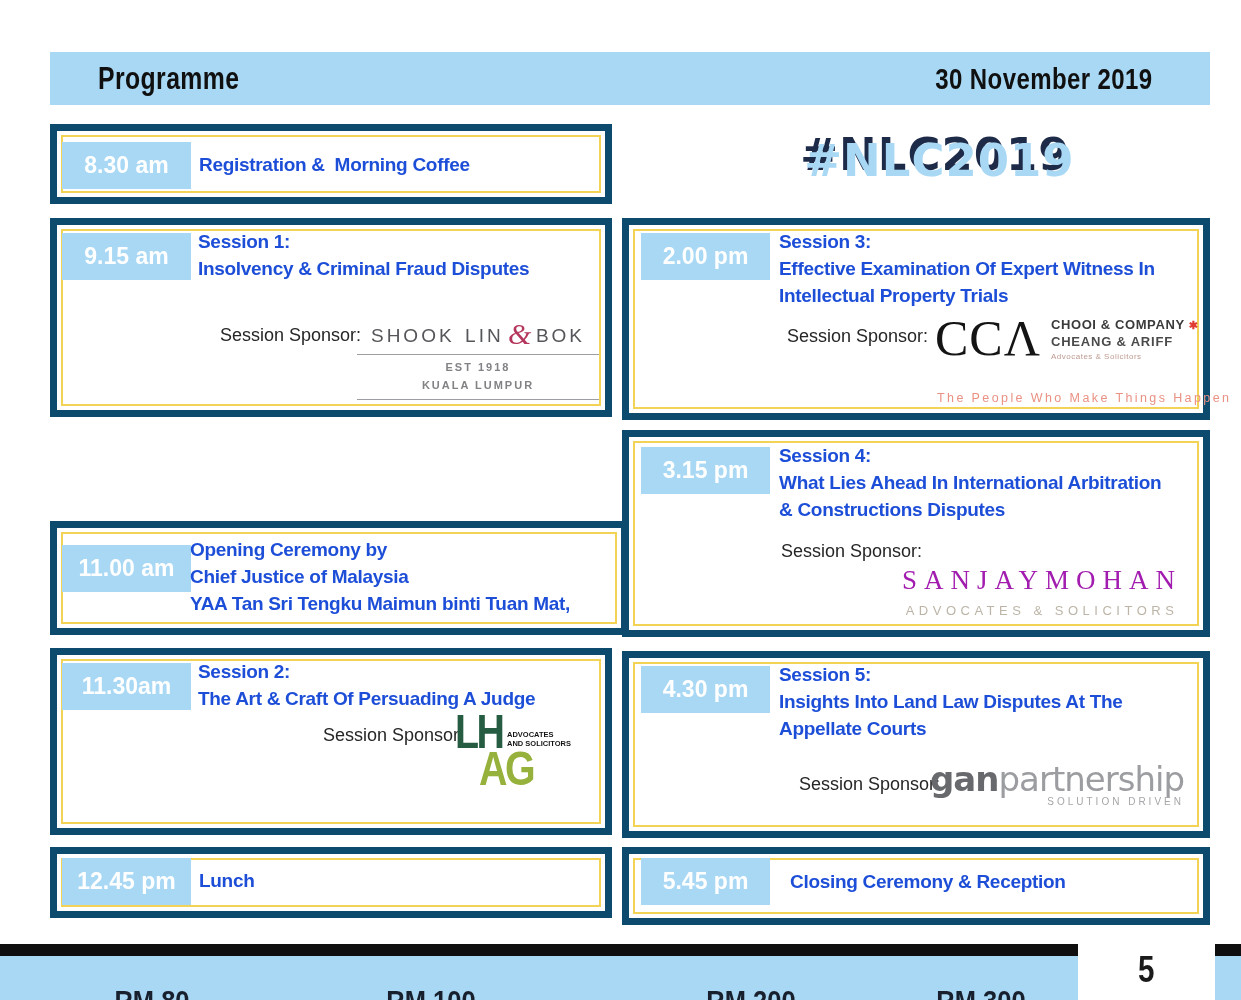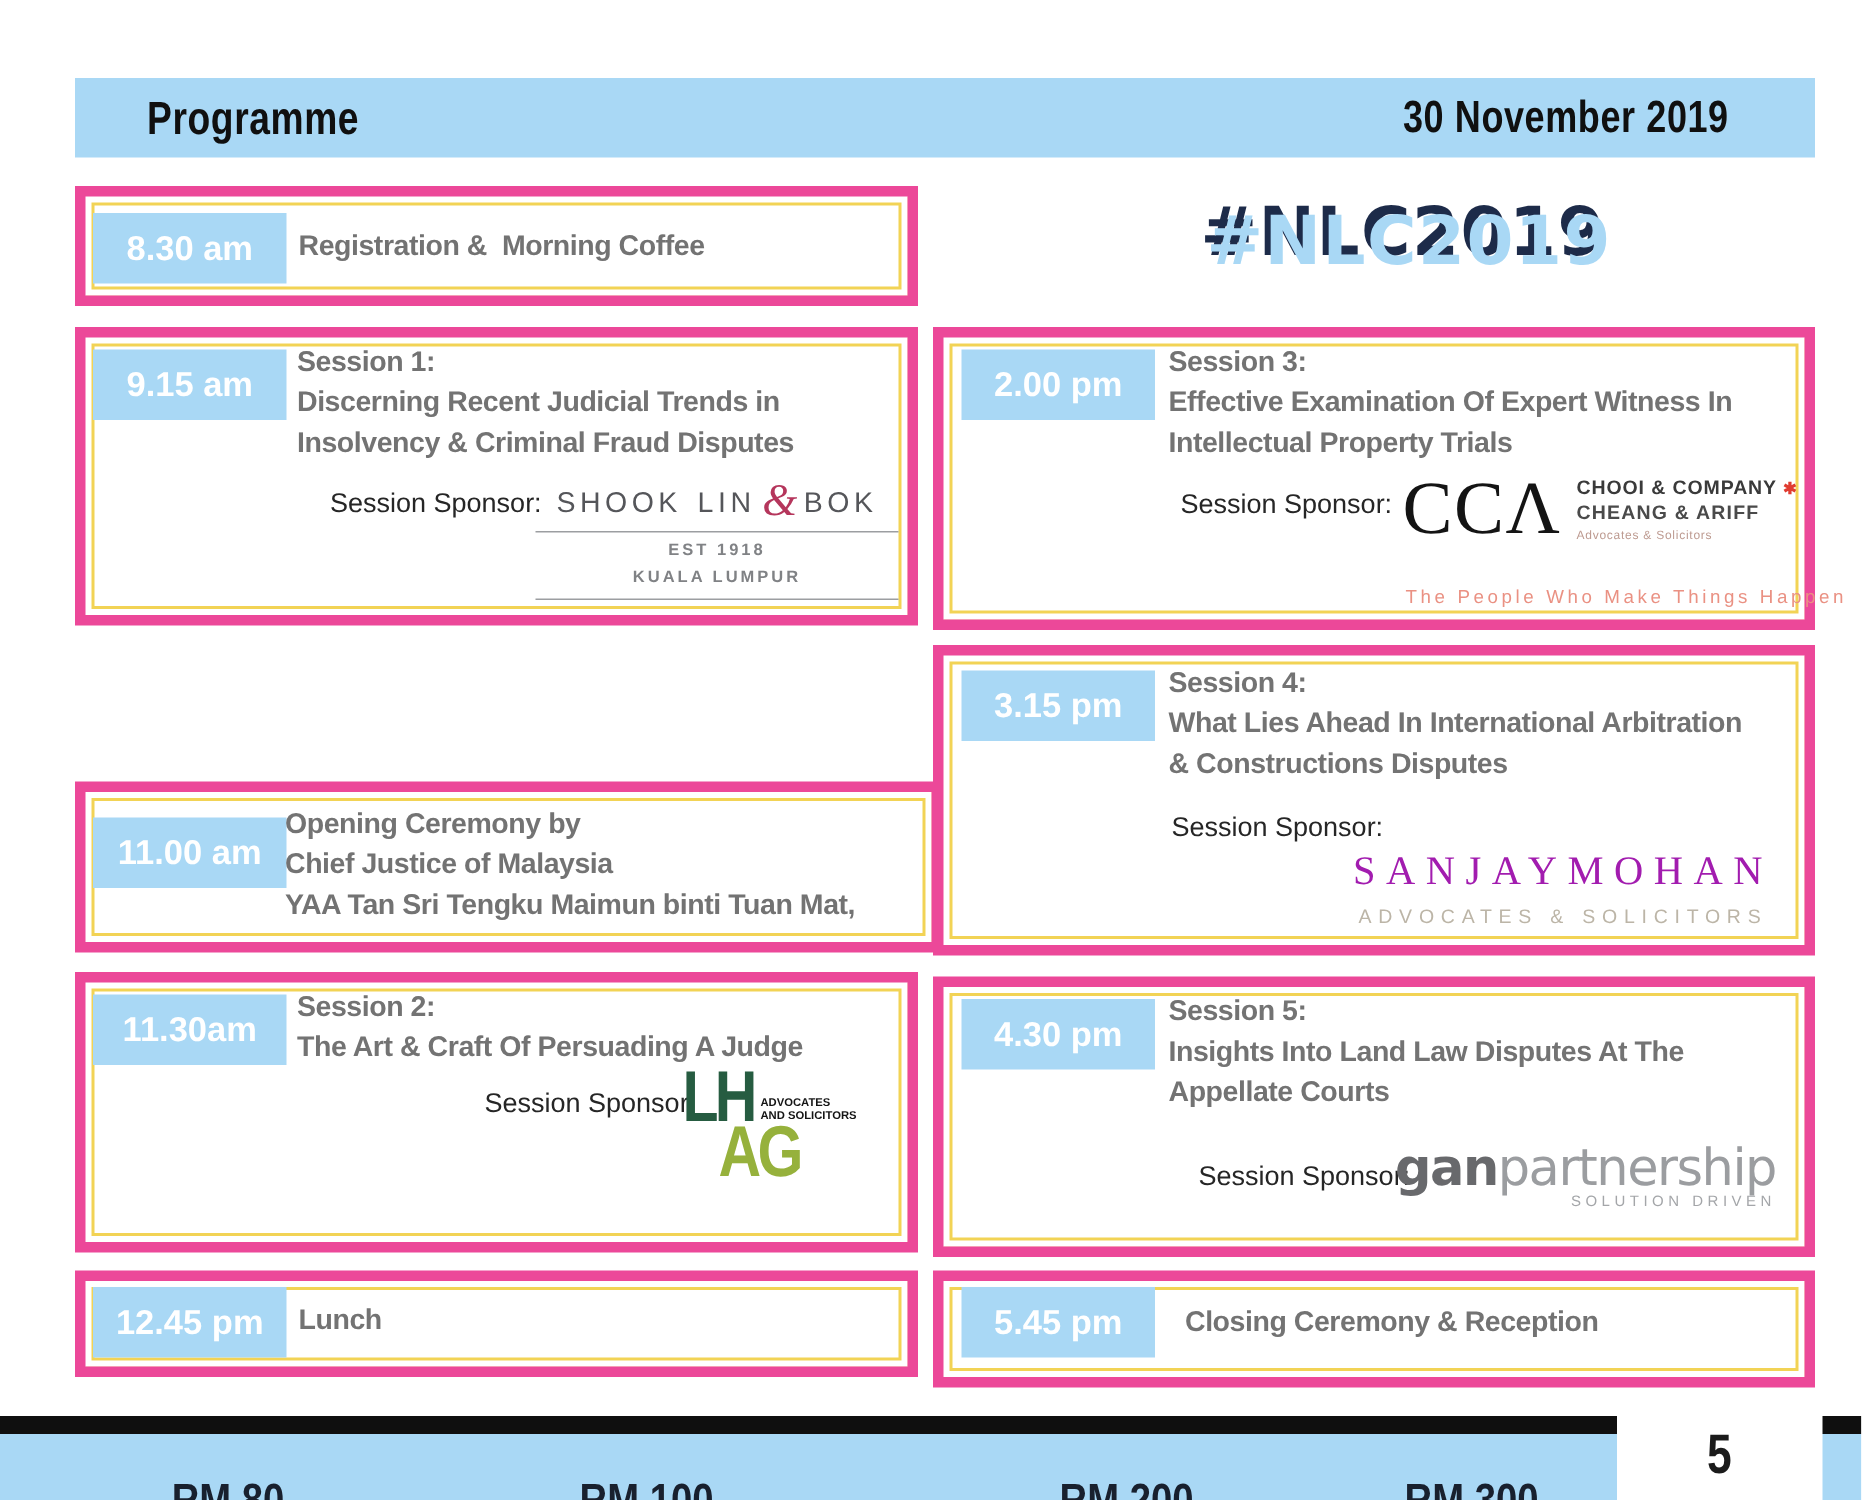--- a/index.html
+++ b/index.html
@@ -11,25 +11,25 @@
           display:flex;align-items:center;justify-content:space-between;padding:0 58px 0 48px;box-sizing:border-box;}
   .topbar-title{font-size:31px;font-weight:700;color:#101010;transform:scaleX(.8);transform-origin:left center;letter-spacing:.5px;}
   .topbar-date{font-size:30px;font-weight:700;color:#101010;transform:scaleX(.8);transform-origin:right center;letter-spacing:.5px;}
 
   
   .hashtag{position:absolute;left:742px;top:134px;width:395px;text-align:center;
            font-family:"DejaVu Sans",sans-serif;font-weight:700;font-size:45px;letter-spacing:1px;
            color:#a9d8f5;text-shadow:-4px -6px 0 #1d2b49;}
 
   
-  .ybox{position:absolute;background:#fff;border:7px solid #ec4899;box-sizing:border-box;
+  .ybox{position:absolute;background:#fff;border:7px solid #0c4a6e;box-sizing:border-box;
         box-shadow:inset 0 0 0 4px #fff, inset 0 0 0 6px #f2d355;}
   .badge{position:absolute;width:129px;height:47px;background:#a9d8f5;color:#fff;font-weight:700;
          font-size:23px;display:flex;align-items:center;justify-content:center;}
-  .title{position:absolute;font-weight:700;font-size:19px;letter-spacing:-.3px;color:#737373;}
+  .title{position:absolute;font-weight:700;font-size:19px;letter-spacing:-.3px;color:#1d4ed8;}
   .title div{white-space:pre;line-height:27px;}
   .sponsor-label{position:absolute;font-size:18px;color:#262626;white-space:pre;}
 
   
   .slb{position:absolute;width:242px;text-align:center;}
   .slb-name{white-space:nowrap;}
   .slb-w{font-variant:small-caps;text-transform:lowercase;font-size:27px;letter-spacing:3px;color:#55565a;}
   .slb-amp{font-family:"Liberation Serif",serif;font-style:italic;font-size:30px;color:#b5365c;position:relative;top:2px;}
   .slb-rule{border-top:1px solid #9c9ea1;margin-top:5px;}
   .slb-sub{font-size:11px;letter-spacing:2px;color:#808285;margin-top:6px;font-weight:700;}
@@ -89,21 +89,20 @@
     <div class="badge" style="left:5px;top:11px">8.30 am</div>
     <div class="title" style="left:142px;top:20px">
       <div>Registration &amp;  Morning Coffee</div>
     </div>
   </section>
 
   <section class="ybox" style="left:50px;top:218px;width:562px;height:199px">
     <div class="badge" style="left:5px;top:8px">9.15 am</div>
     <div class="title" style="left:141px;top:3px">
       <div>Session 1:</div>
-      <div>Discerning Recent Judicial Trends in</div>
       <div>Insolvency &amp; Criminal Fraud Disputes</div>
     </div>
     <div class="sponsor-label" style="left:163px;top:100px">Session Sponsor:</div>
     <div class="slb" style="left:300px;top:90px">
       <div class="slb-name">
         <span class="slb-w">Shook Lin</span>
         <span class="slb-amp">&amp;</span>
         <span class="slb-w">Bok</span>
       </div>
       <div class="slb-rule"></div>

